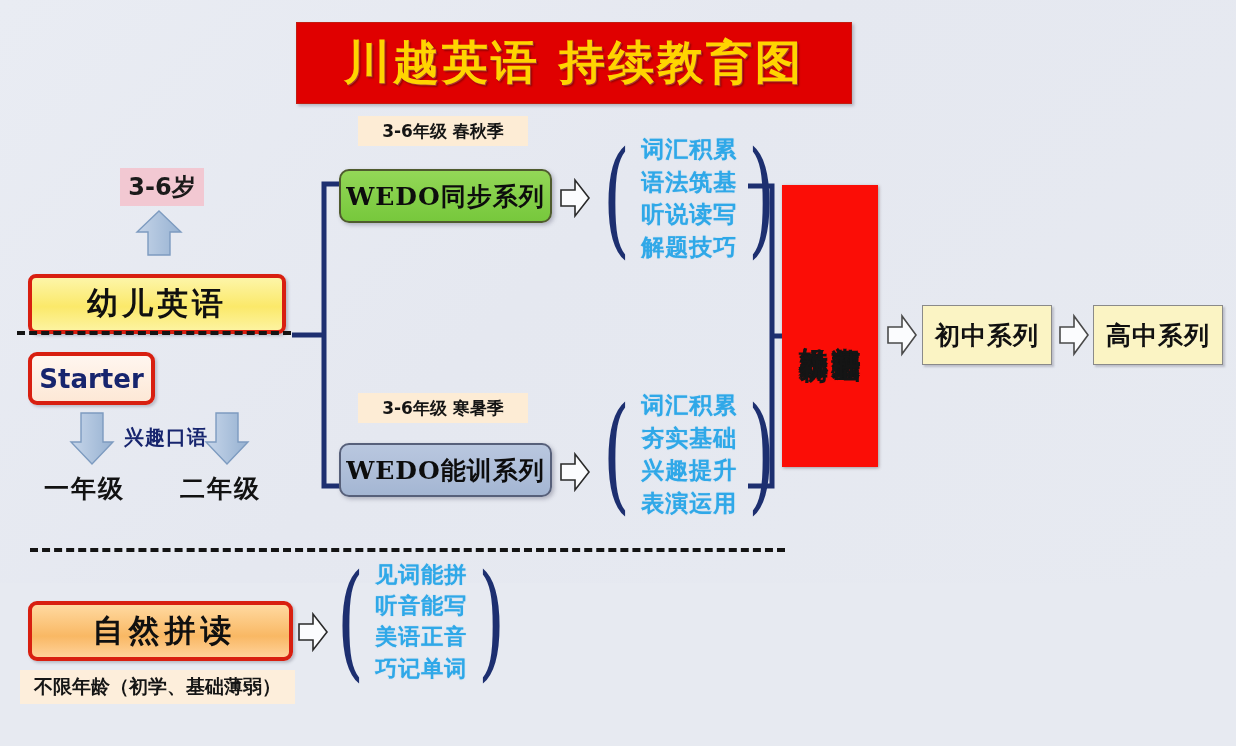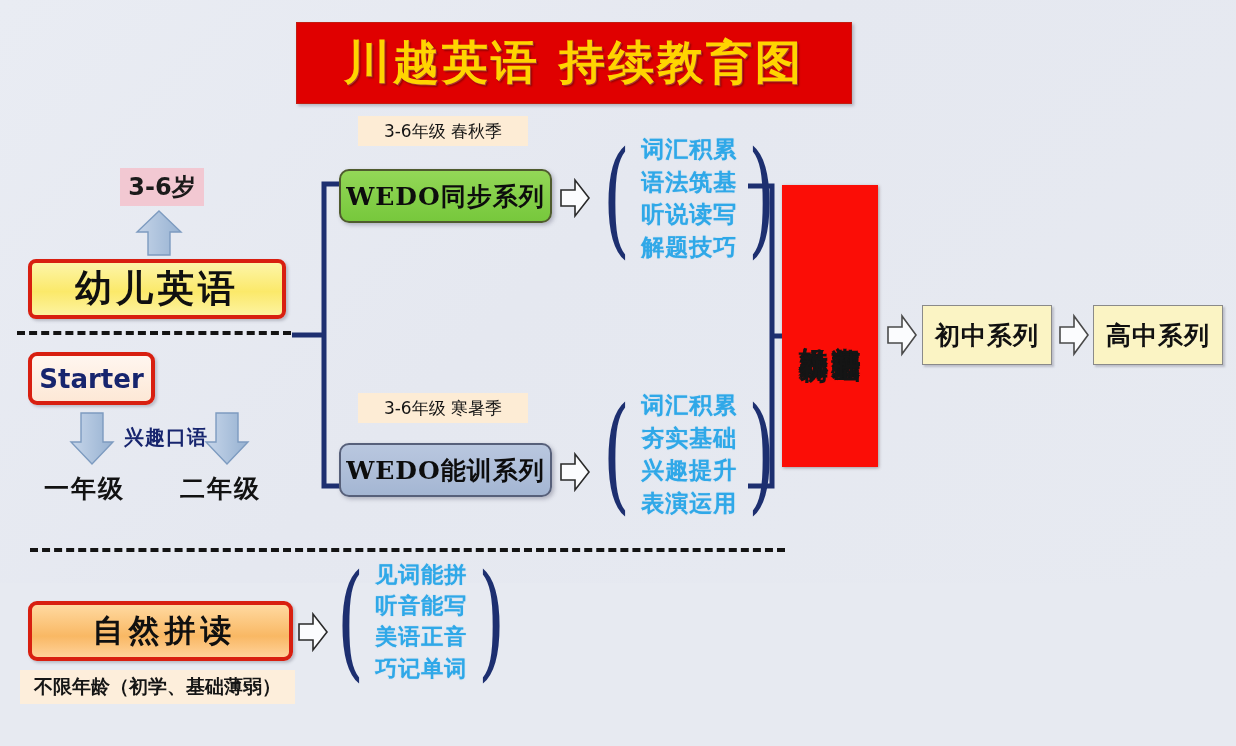--- a/index.html
+++ b/index.html
@@ -47,25 +47,25 @@
   }
   
   #age-badge {
     left: 120px; top: 168px; width: 84px; height: 38px;
     background: #f2c8d2;
     color: #1a1a1a; font-size: 24px; font-weight: bold;
     font-family: "DejaVu Sans", sans-serif;
   }
   
   #box-kids {
-    left: 28px; top: 259px; width: 258px; height: 60px;
+    left: 28px; top: 274px; width: 258px; height: 60px;
     background: linear-gradient(180deg,#fdf5a8 0%, #fbe96a 55%, #fdf3a0 100%);
     border: 4px solid #d81f10; border-radius: 8px;
     box-shadow: 2px 2px 3px rgba(80,80,100,.3);
-    color:#101010; font-size: 37px; font-weight: bold;
+    color:#101010; font-size: 31px; font-weight: bold;
     font-family: "DejaVu Serif","Liberation Serif",serif;
     letter-spacing: 4px;
   }
   
   .lvlbox {
     top: 352px; width: 127px; height: 53px;
     background: linear-gradient(180deg,#fff6ef 0%, #fde8d6 100%);
     border: 4px solid #d81f10; border-radius: 9px;
     box-shadow: 2px 2px 3px rgba(80,80,100,.28);
     color:#17256e; font-size: 26px; font-weight: bold;
@@ -90,21 +90,21 @@
   }
   #box-wedo-skill {
     left: 339px; top: 443px;
     background: linear-gradient(180deg,#b9c7df 0%, #a4b6d3 100%);
     border: 2px solid #57607a;
   }
   
   .tag {
     height: 30px; padding: 0 24px;
     background: #fdecd5;
-    color:#141414; font-size:17px; font-weight:normal;
+    color:#141414; font-size:17px; font-weight:bold;
     font-family:"DejaVu Sans",sans-serif;
   }
   #tag-sync  { left: 358px; top: 116px; width: 170px; }
   #tag-skill { left: 358px; top: 393px; width: 170px; }
 
   
   .bullets {
     display:flex; align-items:center; justify-content:center;
   }
   .paren {

